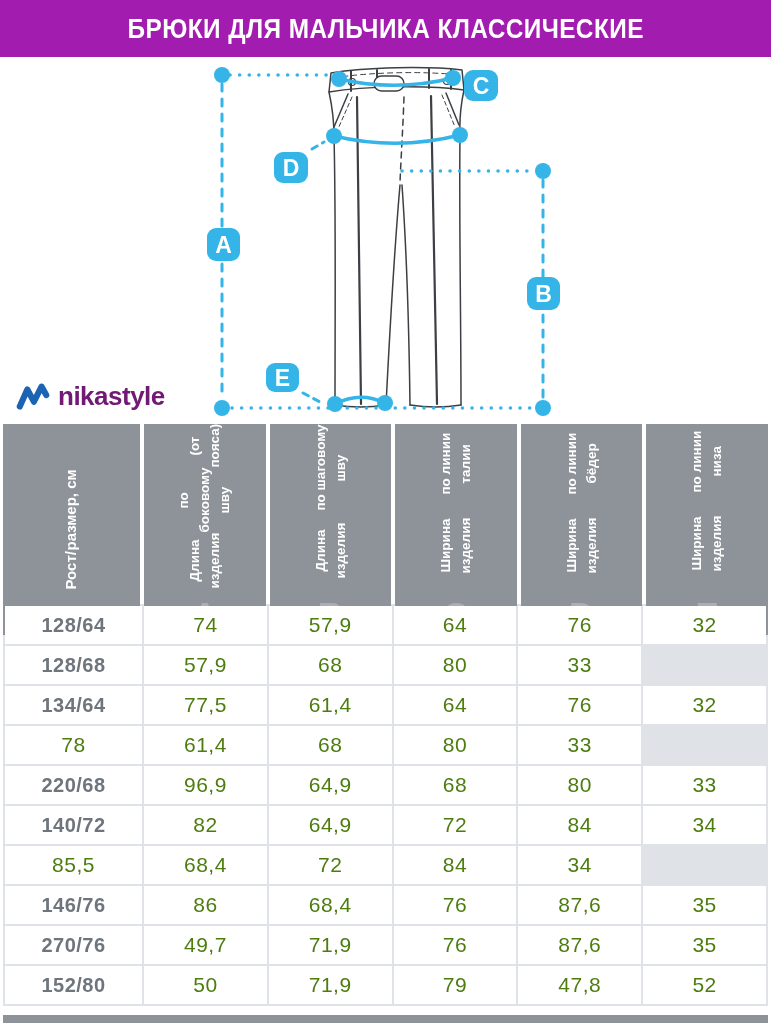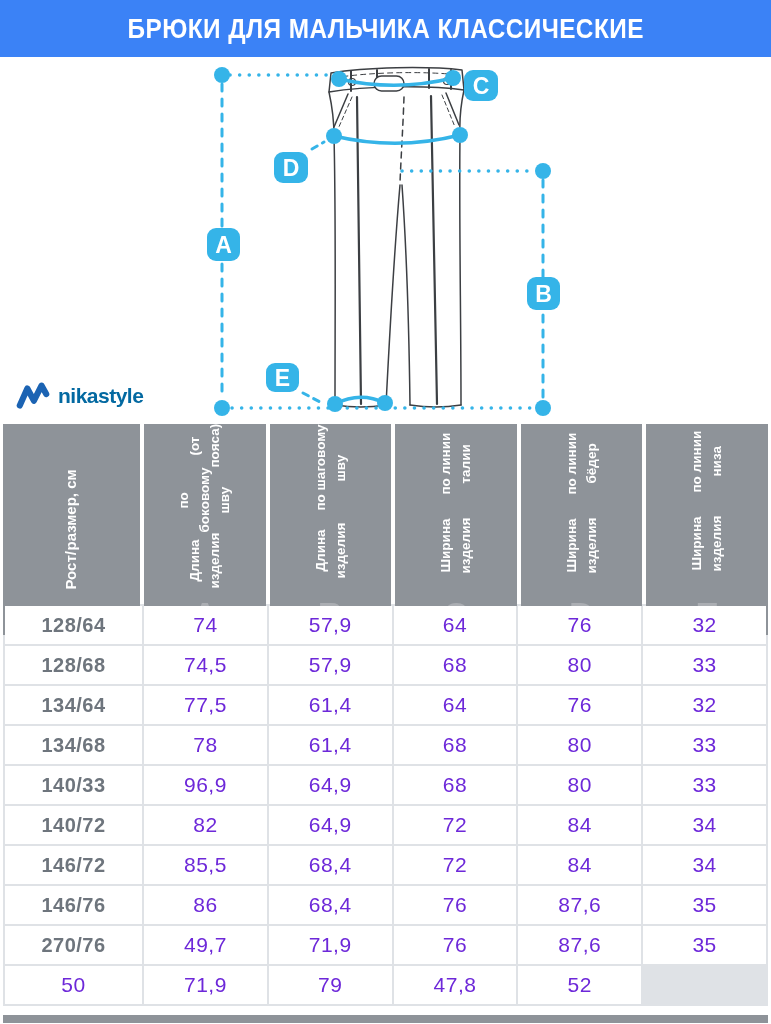--- a/index.html
+++ b/index.html
@@ -1,45 +1,45 @@
 <!DOCTYPE html>
 <html><head>
 <meta charset="utf-8">
 <style>
   * { margin:0; padding:0; box-sizing:border-box; }
   html,body { background:#ffffff; }
   body { width:771px; height:1024px; font-family:"Liberation Sans", sans-serif; }
   .page { position:relative; width:771px; height:1024px; background:#fff; overflow:hidden; }
 
   
-  .titlebar { height:57px; background:#3b82f6; display:flex; align-items:center; justify-content:center; }
+  .titlebar { height:57px; background:#a21caf; display:flex; align-items:center; justify-content:center; }
   .titlebar h1 { color:#fff; font-size:28px; font-weight:bold; white-space:nowrap;
                  transform:scaleX(0.87); transform-origin:center; letter-spacing:0.5px; }
 
   
   .diagram { position:relative; width:771px; height:367px; background:#fff; }
   .diagram svg.main { position:absolute; left:0; top:0; }
   .logo { position:absolute; left:16px; top:324px; display:flex; align-items:center; gap:8px; }
-  .logo .word { font-size:21px; font-weight:bold; color:#0369a1; letter-spacing:-0.5px; }
+  .logo .word { font-size:26px; font-weight:bold; color:#701a75; letter-spacing:-0.5px; }
 
   
   .sizetable { padding:0 3px; }
   .thead { display:grid; grid-template-columns:137px repeat(5,1fr); gap:4px; height:177px; margin-bottom:3px; }
   .hcell { background:#8e9399; display:flex; flex-direction:column; min-width:0; }
   .vtext { flex:1; display:flex; align-items:center; justify-content:center;
            writing-mode:vertical-rl; transform:rotate(180deg);
            color:#fff; font-weight:bold; font-size:13.5px; line-height:1.5; text-align:center; }
   .hfirst .vtext { font-size:15px; }
   .hletter { height:46px; display:flex; align-items:flex-end; justify-content:center;
              color:#abaeb3; font-size:35px; font-weight:bold; padding-bottom:3px; line-height:1; }
 
   .tbody { display:grid; grid-auto-rows:38px; gap:2px; background:#dfe2e6; border:2px solid #dfe2e6; }
   .trow { display:grid; grid-template-columns:137px repeat(5,1fr); gap:2px; background:#dfe2e6; }
   .cell { background:#fff; display:flex; align-items:center; justify-content:center;
-          font-size:21px; color:#6d28d9; letter-spacing:0.5px; }
+          font-size:21px; color:#4d7c0f; letter-spacing:0.5px; }
   .cell.size { font-weight:bold; color:#6e757d; font-size:20px; }
 
   .bottombar { height:8px; background:#8e9399; margin:9px 3px 0 3px; }
 </style>
 </head>
 <body>
 
 <div class="page">
 
   <header class="titlebar">
@@ -194,60 +194,57 @@
         <div class="trow">
           <div class="cell size">128/64</div>
           <div class="cell val">74</div>
           <div class="cell val">57,9</div>
           <div class="cell val">64</div>
           <div class="cell val">76</div>
           <div class="cell val">32</div>
         </div>
         <div class="trow">
           <div class="cell size">128/68</div>
-          <div class="cell val">74,5</div>
           <div class="cell val">57,9</div>
           <div class="cell val">68</div>
           <div class="cell val">80</div>
           <div class="cell val">33</div>
         </div>
         <div class="trow">
           <div class="cell size">134/64</div>
           <div class="cell val">77,5</div>
           <div class="cell val">61,4</div>
           <div class="cell val">64</div>
           <div class="cell val">76</div>
           <div class="cell val">32</div>
         </div>
         <div class="trow">
-          <div class="cell size">134/68</div>
           <div class="cell val">78</div>
           <div class="cell val">61,4</div>
           <div class="cell val">68</div>
           <div class="cell val">80</div>
           <div class="cell val">33</div>
         </div>
         <div class="trow">
-          <div class="cell size">140/33</div>
+          <div class="cell size">220/68</div>
           <div class="cell val">96,9</div>
           <div class="cell val">64,9</div>
           <div class="cell val">68</div>
           <div class="cell val">80</div>
           <div class="cell val">33</div>
         </div>
         <div class="trow">
           <div class="cell size">140/72</div>
           <div class="cell val">82</div>
           <div class="cell val">64,9</div>
           <div class="cell val">72</div>
           <div class="cell val">84</div>
           <div class="cell val">34</div>
         </div>
         <div class="trow">
-          <div class="cell size">146/72</div>
           <div class="cell val">85,5</div>
           <div class="cell val">68,4</div>
           <div class="cell val">72</div>
           <div class="cell val">84</div>
           <div class="cell val">34</div>
         </div>
         <div class="trow">
           <div class="cell size">146/76</div>
           <div class="cell val">86</div>
           <div class="cell val">68,4</div>
@@ -257,20 +254,21 @@
         </div>
         <div class="trow">
           <div class="cell size">270/76</div>
           <div class="cell val">49,7</div>
           <div class="cell val">71,9</div>
           <div class="cell val">76</div>
           <div class="cell val">87,6</div>
           <div class="cell val">35</div>
         </div>
         <div class="trow">
+          <div class="cell size">152/80</div>
           <div class="cell val">50</div>
           <div class="cell val">71,9</div>
           <div class="cell val">79</div>
           <div class="cell val">47,8</div>
           <div class="cell val">52</div>
         </div>
       </div>
   </section>
 
   <footer class="bottombar"></footer>

